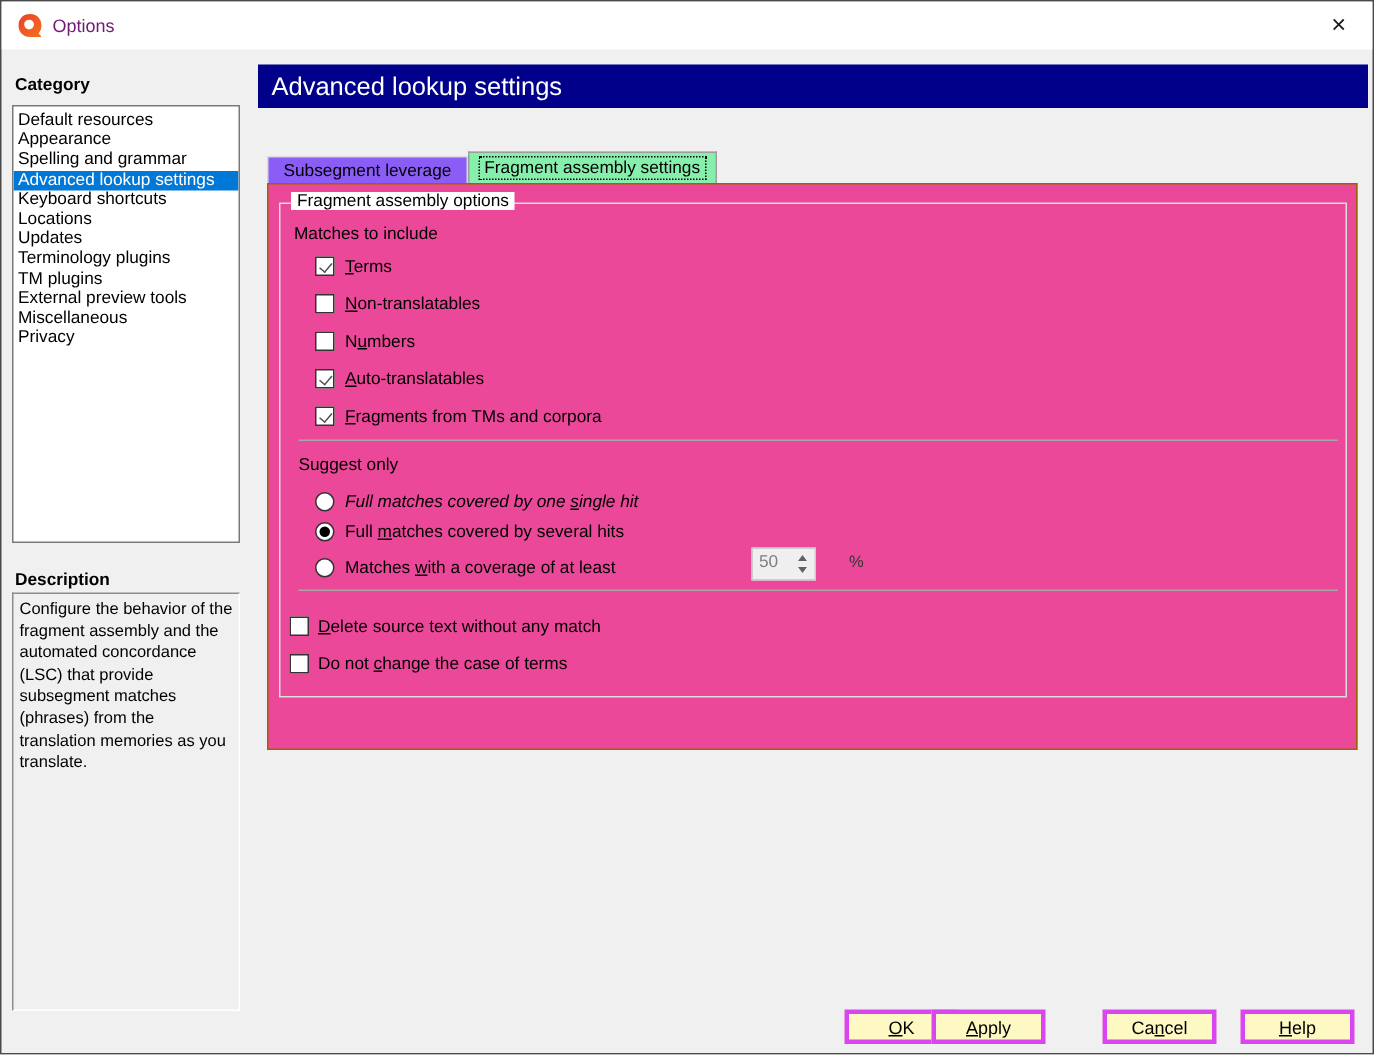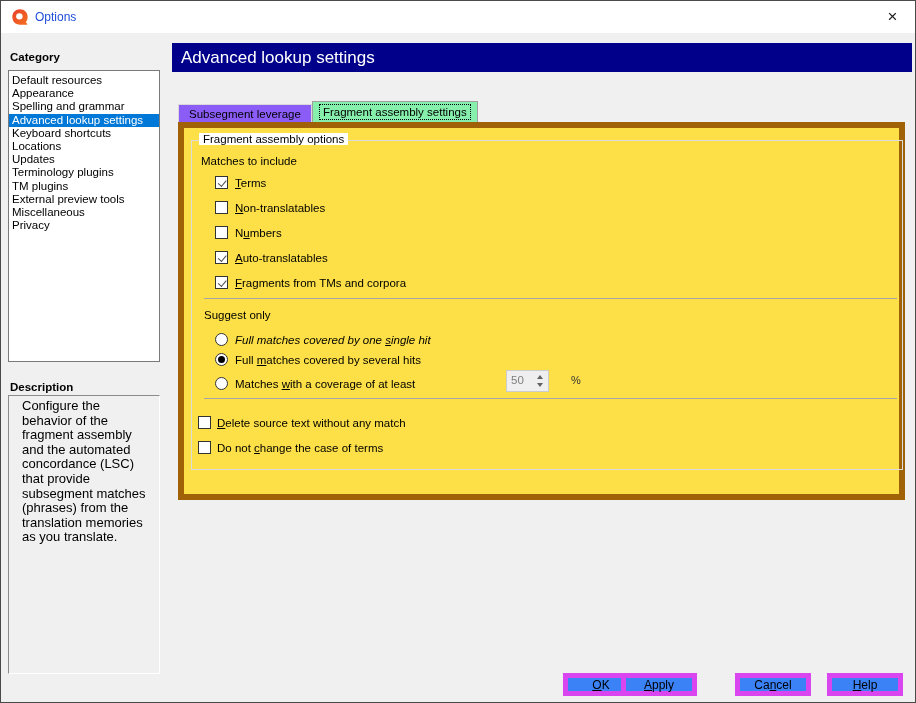--- a/index.html
+++ b/index.html
@@ -6,51 +6,51 @@
   html,body { background:#d9d9d9; }
   .window {
     position:relative; width:916px; height:703px;
     background:#f0f0f0; border:1px solid #4a4a4a;
     font-family:"Liberation Sans", sans-serif; font-size:11.5px; color:#000;
     overflow:hidden;
   }
   
   .titlebar { position:absolute; top:0; left:0; right:0; height:32px; background:#ffffff; }
   .app-icon { position:absolute; left:10px; top:7px; width:18px; height:18px; }
-  .title-text { position:absolute; left:34px; top:9px; font-size:12px; color:#1d4ed8; }
+  .title-text { position:absolute; left:34px; top:9px; font-size:12px; color:#701a75; }
   .close-btn { position:absolute; right:0; top:0; width:45px; height:31px;
     display:flex; align-items:center; justify-content:center; font-size:17px; color:#1b1b1b; cursor:default; }
   
   .cat-label, .desc-label { position:absolute; left:9px; font-weight:bold; font-size:11.5px; }
   .cat-label { top:50px; }
   .listbox { position:absolute; left:7px; top:69px; width:152px; height:292px;
     background:#fff; border:1px solid #7a7a7a; padding-top:3px; overflow:hidden; }
   .list-item { height:13.2px; line-height:13.2px; padding-left:3px; font-size:11.5px; white-space:nowrap; }
   .list-item.selected { background:#0078d7; color:#fff; }
   .desc-label { top:380px; }
   .descbox { position:absolute; left:7px; top:394px; width:152px; height:279px;
     background:#f0f0f0;
     border-top:1px solid #8c8c8c; border-left:1px solid #8c8c8c;
     border-right:1px solid #ffffff; border-bottom:1px solid #ffffff;
-    padding:3px 13px; line-height:14.6px; font-size:13px; }
+    padding:3px 4px; line-height:14.6px; font-size:11px; }
   
   .blue-header { position:absolute; left:171px; top:42px; width:740px; height:29px;
     background:#00008b; color:#fff; display:flex; align-items:center; }
   .blue-header span { margin-left:9px; font-size:17px; }
   
   .tabs { position:absolute; left:177px; top:100px; height:21px; display:flex; align-items:flex-end; }
   .tab { height:18px; padding:0 7px; display:flex; align-items:center;
     border:1px solid #d9d9d9; border-bottom:none; background:#8b5cf6;
     font-size:11.5px; white-space:nowrap; }
   .tab.active { height:21px; background:#86efac; border:1px solid #9e9e9e; border-bottom:none; z-index:3; }
   .tab.active .tab-label { outline:1px dotted #000; padding:1px 3px; }
   .tab .tab-label { padding:1px 3px; }
   
   .tabpage { position:absolute; left:177px; top:121px; width:727px; height:378px;
-    background:#fde047; border:6px solid #a16207; z-index:1; }
+    background:#ec4899; border:1px solid #a16207; z-index:1; }
   .groupbox { position:absolute; left:7px; top:12px; width:712px; height:330px;
     border:1px solid #dcdcdc; }
   .group-legend { position:absolute; left:7px; top:-8px; background:#fff; padding:0 4px;
     font-size:11.5px; white-space:nowrap; }
   .static-label { position:absolute; font-size:11.5px; white-space:nowrap; }
   .ctrl-row { position:absolute; left:0; width:100%; height:14px; }
   .checkbox { position:absolute; top:0; width:13px; height:13px; background:#fff; border:1px solid #333; }
   .checkbox.checked::after { content:""; position:absolute; left:1.5px; top:2.5px; width:7px; height:3.5px;
     border-left:1.6px solid #4c4c4c; border-bottom:1.6px solid #4c4c4c; transform:rotate(-50deg); }
   .radio { position:absolute; top:0; width:13px; height:13px; background:#fff; border:1px solid #333; border-radius:50%; }
@@ -65,21 +65,21 @@
   .spin-value { position:absolute; left:4px; top:3px; font-size:11.5px; color:#7e7e7e; }
   .spin-btns { position:absolute; right:1px; top:1px; width:15px; height:18px;
     display:flex; flex-direction:column; align-items:center; justify-content:space-evenly; }
   .tri-up { width:0; height:0; border-left:3.5px solid transparent; border-right:3.5px solid transparent;
     border-bottom:4px solid #616161; display:block; }
   .tri-down { width:0; height:0; border-left:3.5px solid transparent; border-right:3.5px solid transparent;
     border-top:4px solid #616161; display:block; }
   .percent { position:absolute; left:379px; top:233px; font-size:11px; color:#333; }
   
   .dlg-btn { position:absolute; top:672px; width:76px; height:23px;
-    background:#3b82f6; border:5px solid #d946ef;
+    background:#fef9c3; border:3px solid #d946ef;
     font-family:"Liberation Sans", sans-serif; font-size:12px; color:#000; }
   .dlg-btn .key { text-decoration:underline; }
 </style>
 </head>
 <body>
 
 <div class="window">
 
   <div class="titlebar">
     <svg class="app-icon" viewBox="0 0 20 20">

